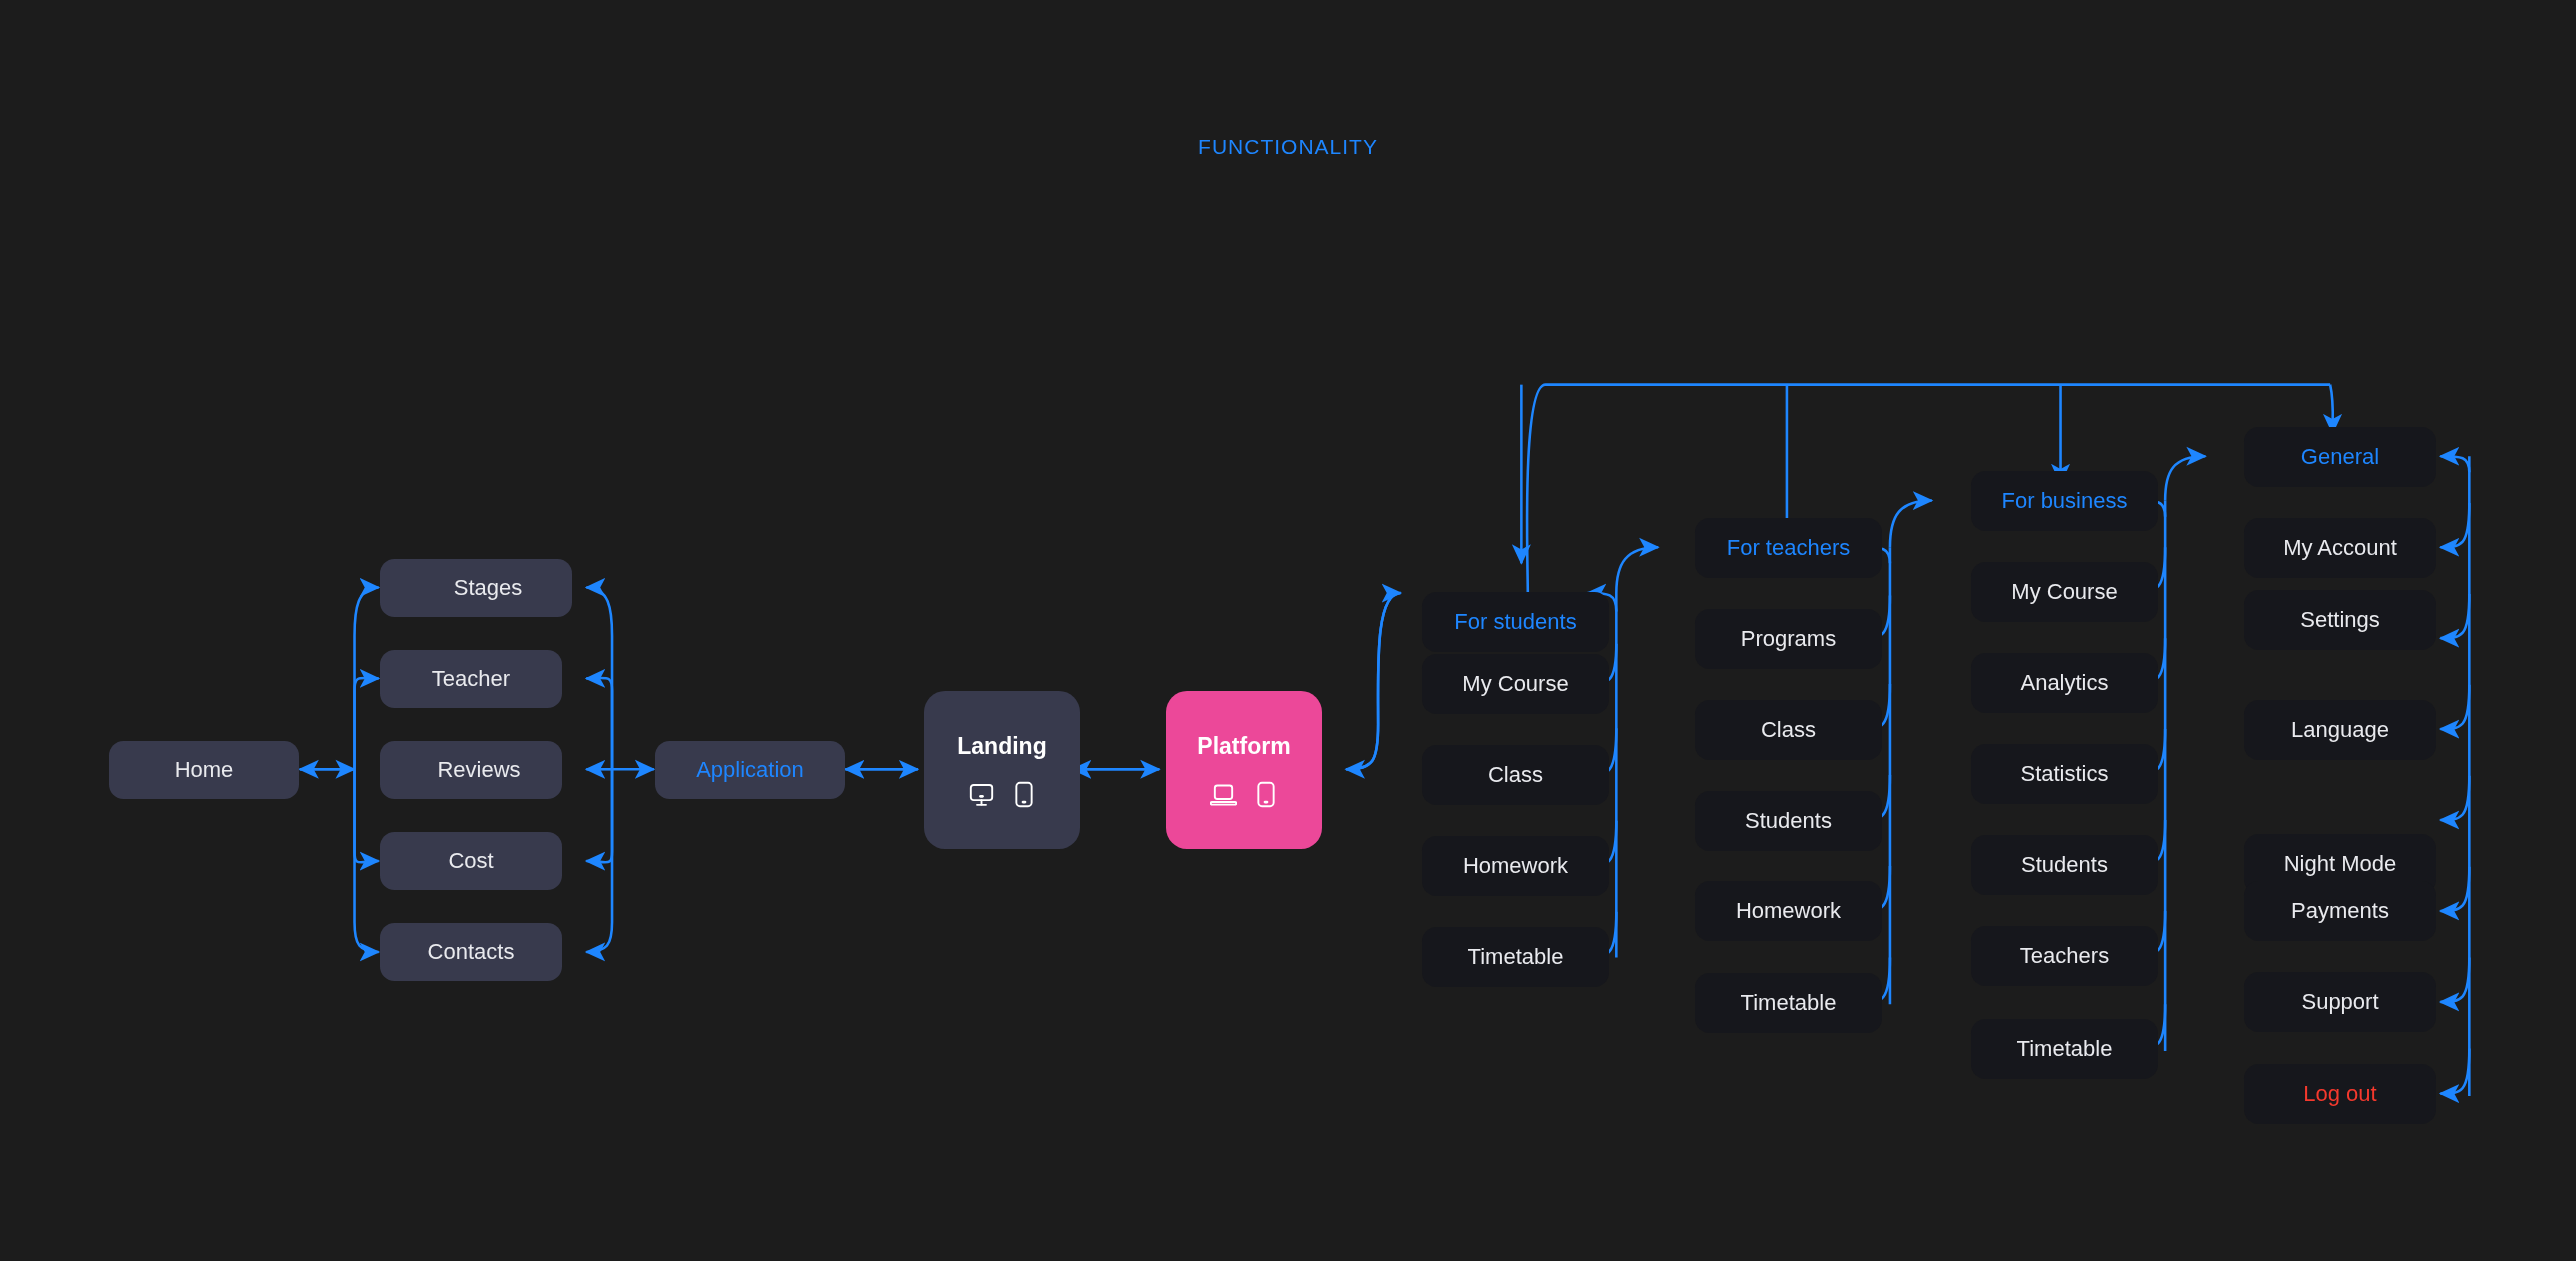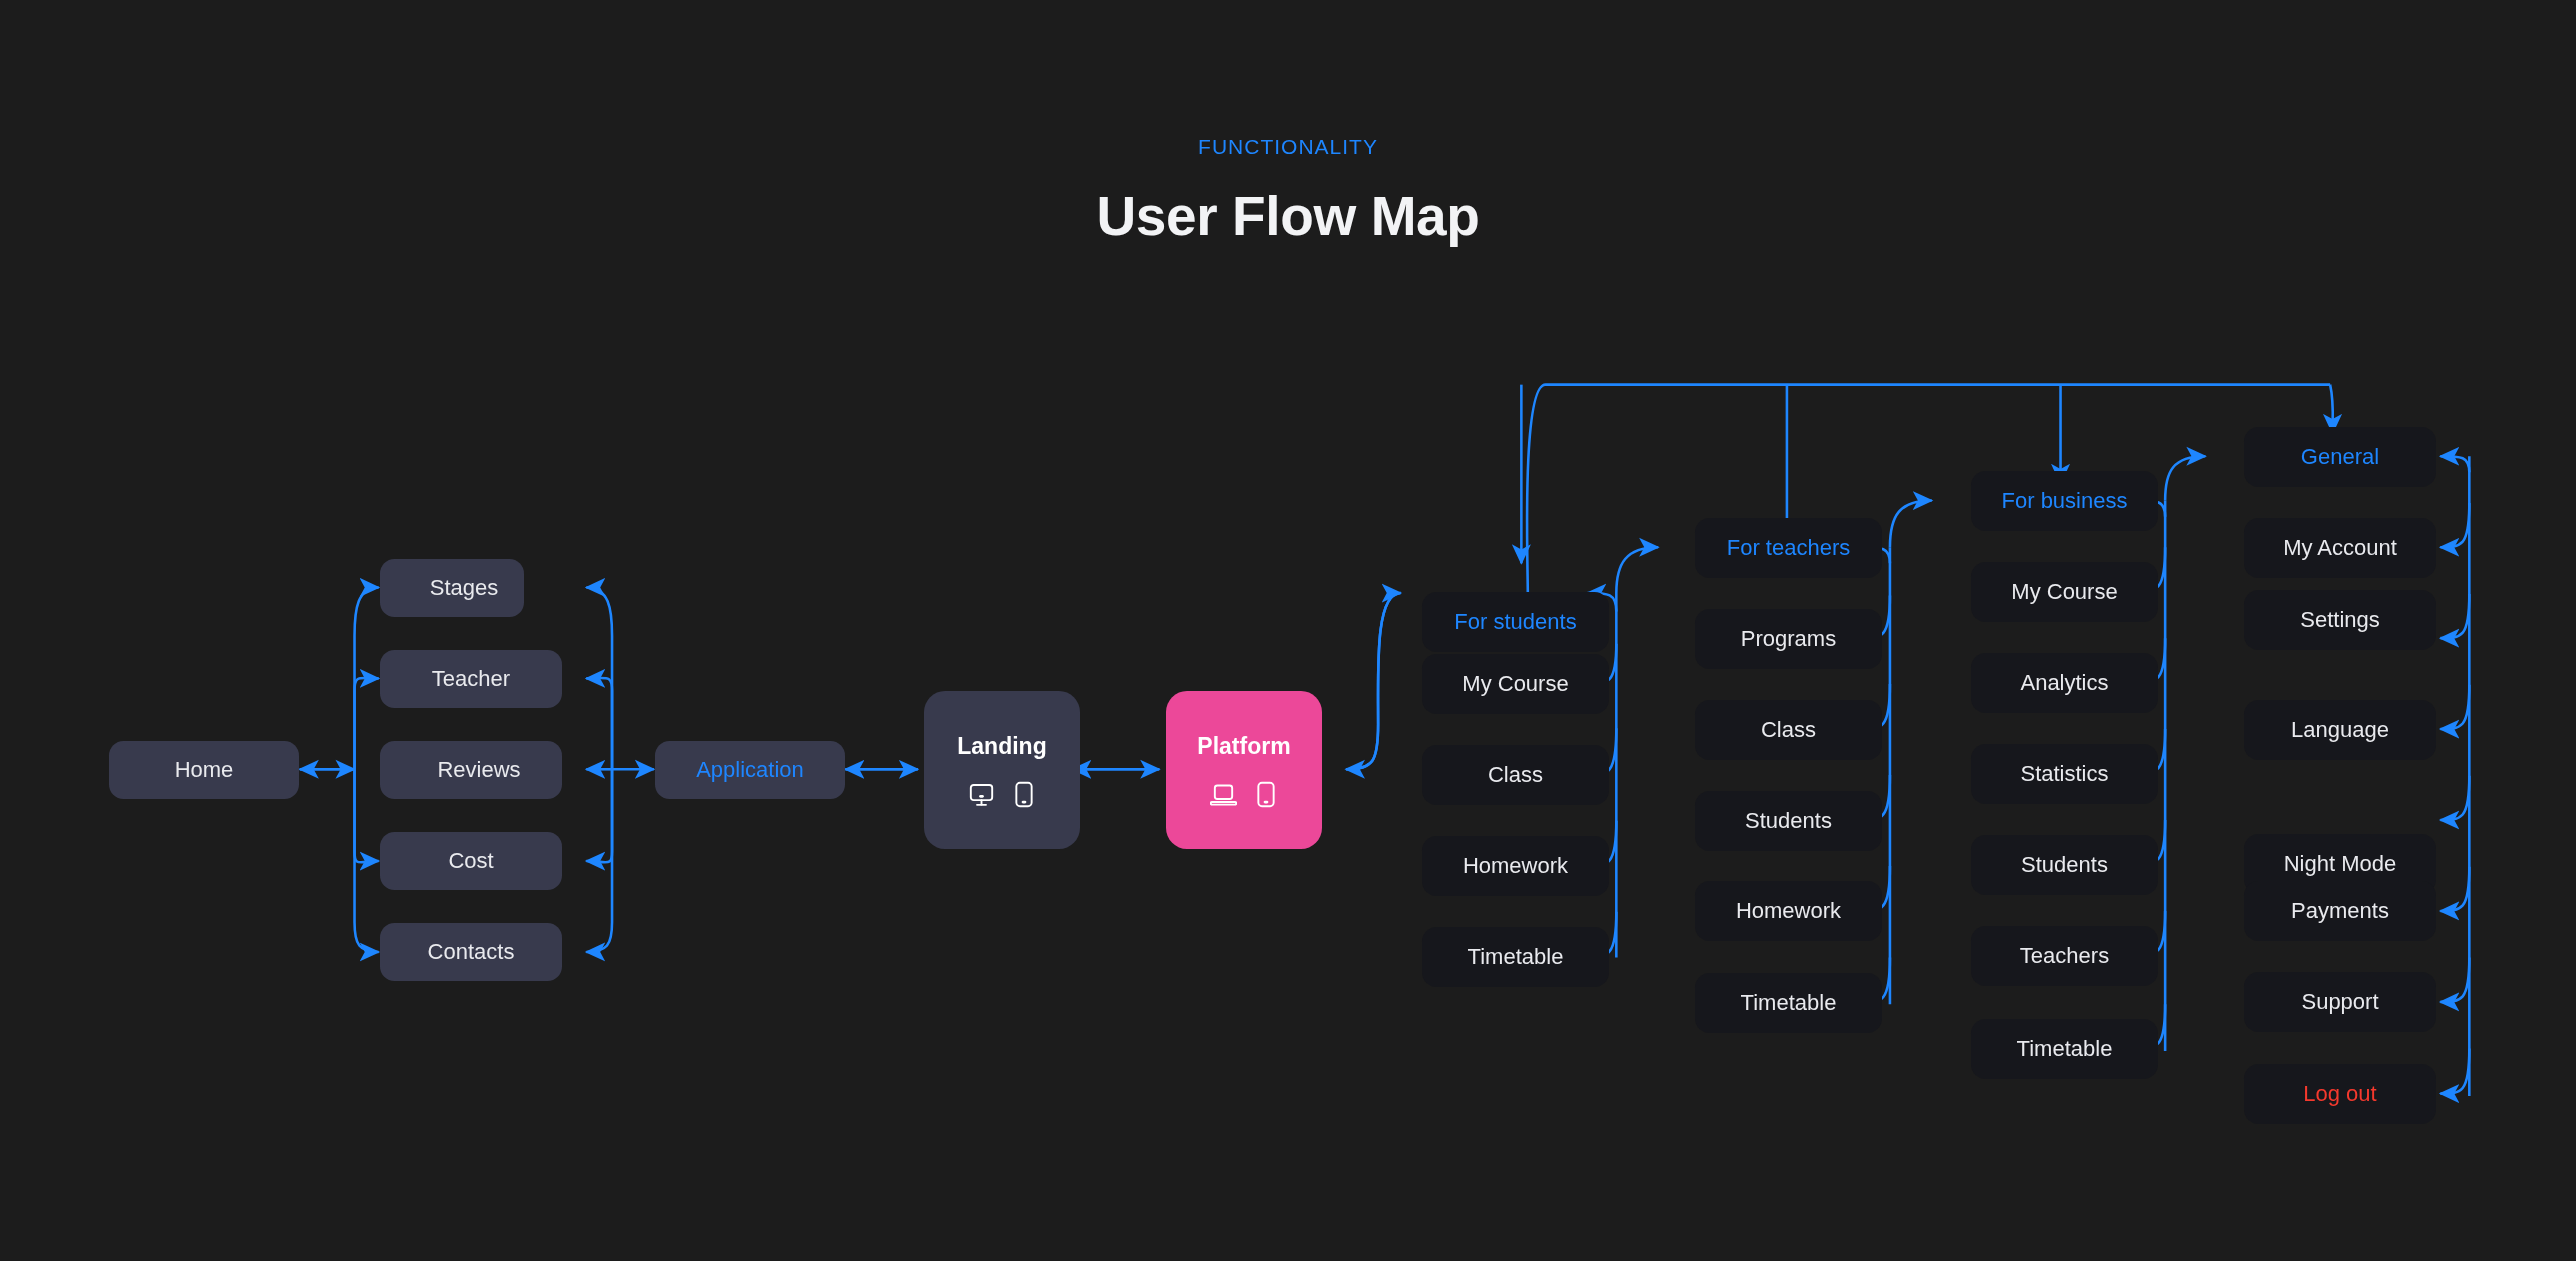--- a/index.html
+++ b/index.html
@@ -61,21 +61,20 @@
   .bigcard.dark   { background: #ec4899; }
 
   .ico { display: block; }
 </style>
 </head>
 <body>
 
 <div id="canvas">
 
   <div class="eyebrow">FUNCTIONALITY</div>
-  <div class="page-title">User Flow Map</div>
 
   <svg id="wires" viewBox="0 0 3200 1567" width="2576" height="1261">
     <defs>
       <marker id="ah" markerWidth="9" markerHeight="9" refX="7.4" refY="4.5" orient="auto" markerUnits="strokeWidth">
         <path d="M0,0.8 L8,4.5 L0,8.2 L2,4.5 Z" fill="#1e86ff"></path>
       </marker>
     </defs>
     <g fill="none" stroke="#1e86ff" stroke-width="3.2">
 
       <path d="M372,956 L440,956" marker-end="url(#ah)"></path>
@@ -145,21 +144,21 @@
       <path d="M3068,1077 C3068,1132 3058,1132 3032,1132" marker-end="url(#ah)"></path>
       <path d="M3068,1190 C3068,1245 3058,1245 3032,1245" marker-end="url(#ah)"></path>
       <path d="M3068,1303 C3068,1359 3058,1359 3032,1359" marker-end="url(#ah)"></path>
     </g>
   </svg>
 
   <div class="node violet" style="left:109px; top:741px; width:190px; height:58px;">
     <span>Home</span>
   </div>
 
-  <div class="node violet" style="left:380px; top:559px; width:144px; height:58px;padding-left:24px;">
+  <div class="node violet" style="left:380px; top:559px; width:192px; height:58px;padding-left:24px;">
     <span>Stages</span>
   </div>
   <div class="node violet" style="left:380px; top:650px; width:182px; height:58px;">
     <span>Teacher</span>
   </div>
   <div class="node violet" style="left:380px; top:741px; width:182px; height:58px;padding-left:16px;">
     <span>Reviews</span>
   </div>
   <div class="node violet" style="left:380px; top:832px; width:182px; height:58px;">
     <span>Cost</span>

